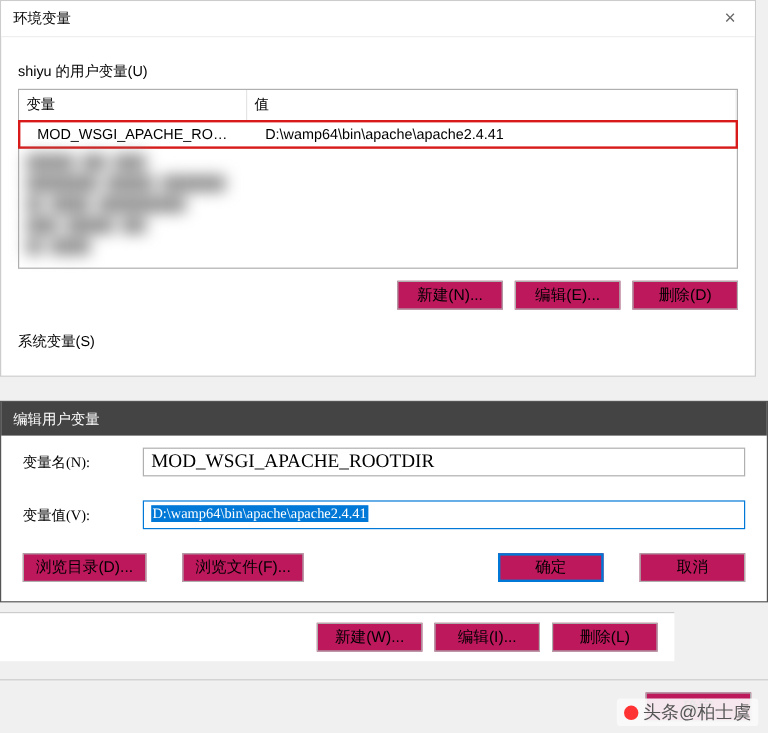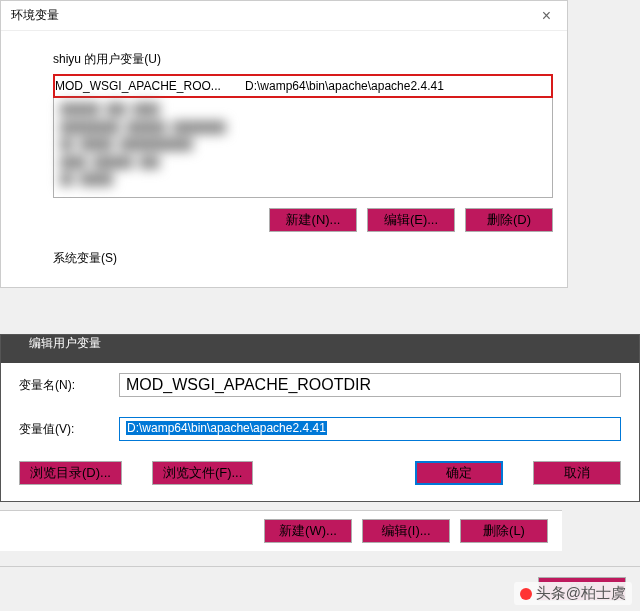--- a/index.html
+++ b/index.html
@@ -27,21 +27,20 @@
     border-bottom: 1px solid #eee;
   }
   .titlebar .close {
     font-size: 16px;
     color: #666;
     padding: 0 8px;
     cursor: pointer;
   }
   .dialog-body {
     padding: 14px;
-    margin-left: 38px;
   }
   .group-label {
     margin: 6px 0;
   }
   .listview {
     border: 1px solid #b0b0b0;
     background: #fff;
   }
   .lv-header {
     display: flex;
@@ -50,21 +49,21 @@
     font-weight: normal;
   }
   .lv-header .col {
     padding: 4px 6px;
     border-right: 1px solid #e5e5e5;
   }
   .lv-row {
     display: flex;
   }
   .lv-row .col {
-    padding: 3px 0;
+    padding: 3px 14px;
     white-space: nowrap;
     overflow: hidden;
     text-overflow: ellipsis;
   }
   .col-name { width: 190px; flex: 0 0 190px; }
   .col-value { flex: 1; }
   .hl-row {
     border: 2px solid #d81a1a;
     margin: -1px;
   }
@@ -104,27 +103,28 @@
     top: 334px;
     width: 640px;
     background: #fff;
     border: 1px solid #555;
   }
   .edit-titlebar {
     background: #444;
     color: #fff;
     height: 28px;
     display: flex;
-    align-items: flex-start;
-    padding: 0 28px;
+    align-items: center;
+    padding: 0 10px;
   }
   .form-row {
     display: flex;
     align-items: center;
     padding: 10px 18px;
+    font-family: Liberation Serif, serif;
   }
   .form-row label {
     width: 100px;
   }
   .form-row input {
     flex: 1;
     height: 24px;
     border: 1px solid #b0b0b0;
     padding: 4px 6px;
     font-size: 16px;
@@ -179,29 +179,33 @@
   }
   .sel-text {
     background: #0078d7;
     color: #fff;
     padding: 0 1px;
   }
 </style>
 </head>
 <body>
 
-<div class="dialog" style="width:568px;">
+<div class="dialog" style="width:630px;">
   <div class="titlebar">
     <span>环境变量</span>
     <span class="close">×</span>
   </div>
   <div class="dialog-body">
     <div class="group-label">shiyu 的用户变量(U)</div>
 
     <div class="listview">
+      <div class="lv-header">
+        <div class="col col-name">变量</div>
+        <div class="col col-value">值</div>
+      </div>
       <div class="lv-row hl-row">
         <div class="col col-name">MOD_WSGI_APACHE_ROO...</div>
         <div class="col col-value">D:\wamp64\bin\apache\apache2.4.41</div>
       </div>
       <div class="blur-area">
         ██████ ███ ████<br>
         █████████ ██████ ████████<br>
         ██ █████ ███████████<br>
         ████ ██████ ███<br>
         ██ █████

